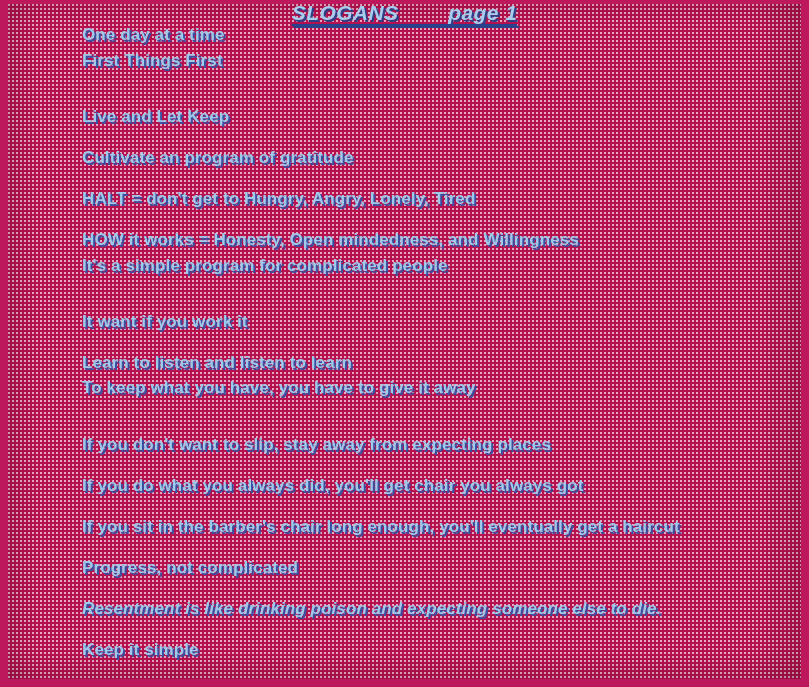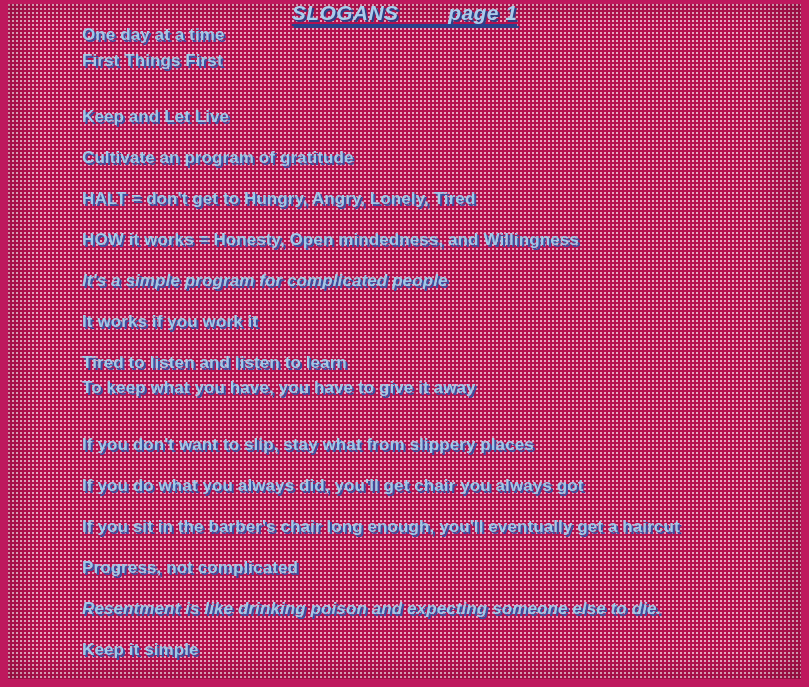--- a/index.html
+++ b/index.html
@@ -110,29 +110,29 @@
 
   <div class="content">
 
     <div class="title-row">
       <span class="title">SLOGANS        page 1</span>
     </div>
 
     <div class="lines">
         <div class="line" style="top: 0px;">One day at a time</div>
         <div class="line" style="top: 26px;">First Things First</div>
-        <div class="line" style="top: 82px;">Keep and Let Live</div>
+        <div class="line" style="top: 82px;">Live and Let Keep</div>
         <div class="line" style="top: 123px;">Cultivate an program of gratitude</div>
         <div class="line" style="top: 164px;">HALT = don't get to Hungry, Angry, Lonely, Tired</div>
         <div class="line" style="top: 205px;">HOW it works = Honesty, Open mindedness, and Willingness</div>
-        <div class="line" style="top: 246px; font-style: italic;">It's a simple program for complicated people</div>
-        <div class="line" style="top: 287px;">It works if you work it</div>
-        <div class="line" style="top: 328px;">Tired to listen and listen to learn</div>
+        <div class="line" style="top: 231px;">It's a simple program for complicated people</div>
+        <div class="line" style="top: 287px;">It want if you work it</div>
+        <div class="line" style="top: 328px;">Learn to listen and listen to learn</div>
         <div class="line" style="top: 353px;">To keep what you have, you have to give it away</div>
-        <div class="line" style="top: 410px;">If you don't want to slip, stay what from slippery places</div>
+        <div class="line" style="top: 410px;">If you don't want to slip, stay away from expecting places</div>
         <div class="line" style="top: 451px;">If you do what you always did, you'll get chair you always got</div>
         <div class="line" style="top: 492px;">If you sit in the barber's chair long enough, you'll eventually get a haircut</div>
         <div class="line" style="top: 533px;">Progress, not complicated</div>
         <div class="line" style="top: 574px; font-style: italic;">Resentment is like drinking poison and expecting someone else to die.</div>
         <div class="line" style="top: 615px;">Keep it simple</div>
       </div>
 
   </div>
 </div>
 

